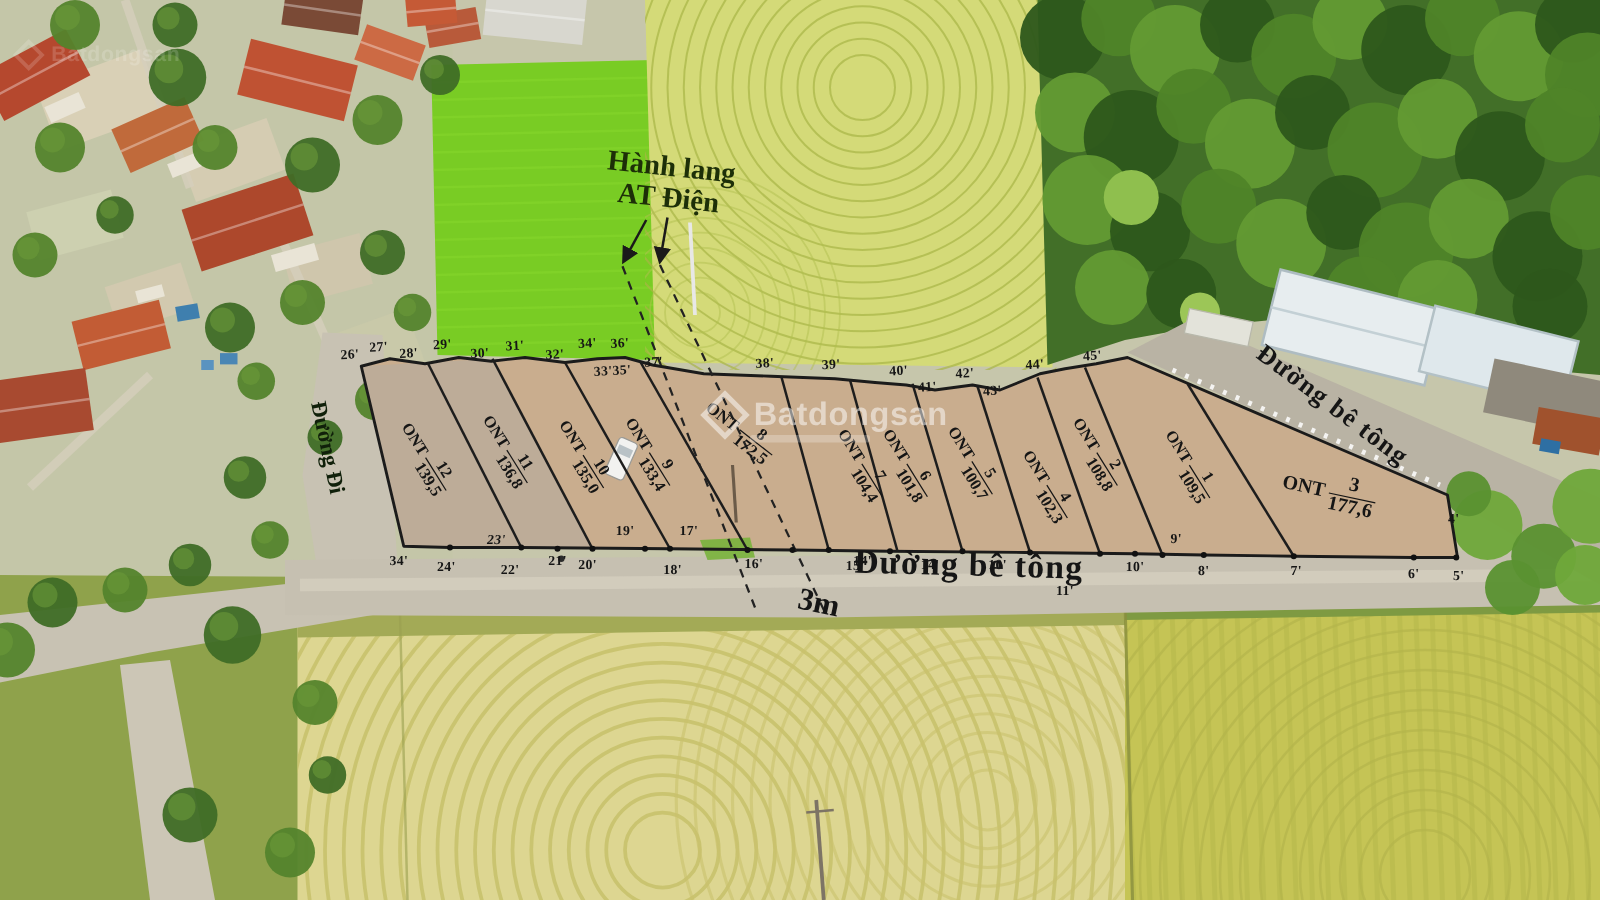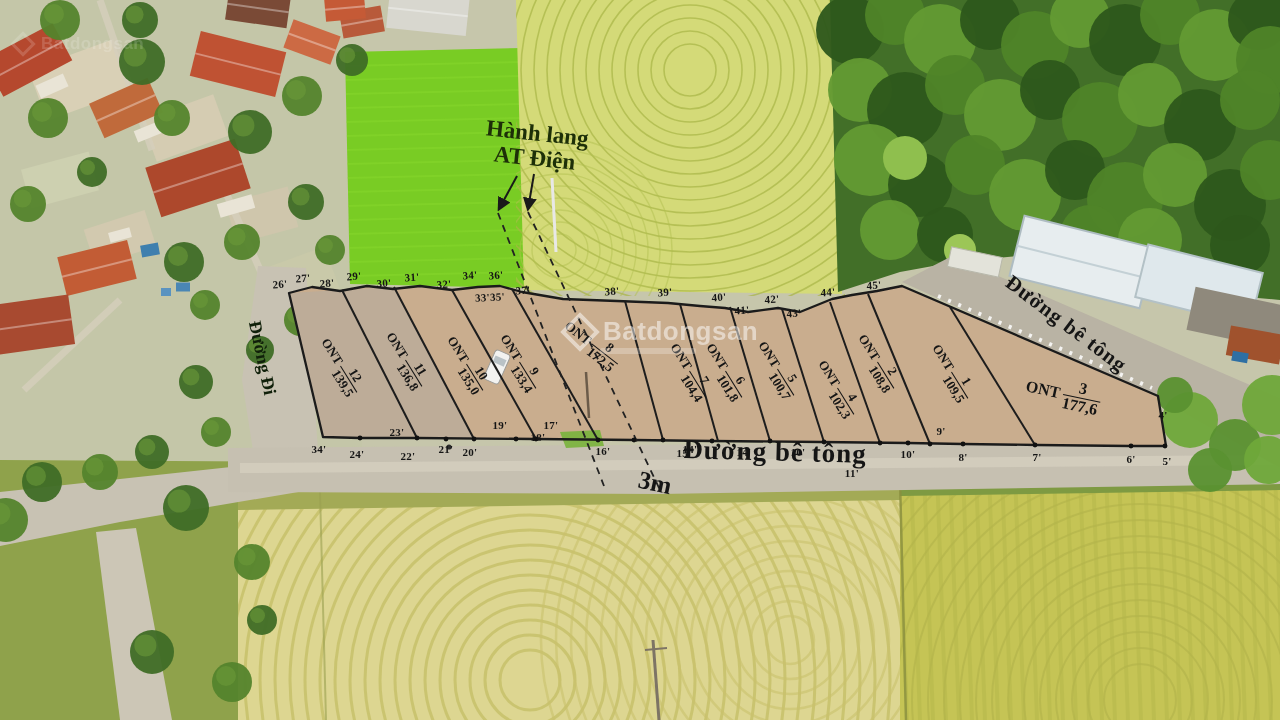--- a/index.html
+++ b/index.html
@@ -613,26 +613,26 @@
       <div class="lbl vx" style="left: 612px; top: 291px; --r: -3deg;">38'</div>
       <div class="lbl vx" style="left: 665px; top: 292px; --r: -3deg;">39'</div>
       <div class="lbl vx" style="left: 719px; top: 297px; --r: -3deg;">40'</div>
       <div class="lbl vx" style="left: 742px; top: 310px; --r: -3deg;">41'</div>
       <div class="lbl vx" style="left: 772px; top: 299px; --r: -3deg;">42'</div>
       <div class="lbl vx" style="left: 794px; top: 313px; --r: -3deg;">43'</div>
       <div class="lbl vx" style="left: 828px; top: 292px; --r: -3deg;">44'</div>
       <div class="lbl vx" style="left: 874px; top: 285px; --r: -3deg;">45'</div>
       <div class="lbl vx" style="left: 319px; top: 449px; --r: 0deg;">34'</div>
       <div class="lbl vx" style="left: 357px; top: 454px; --r: 0deg;">24'</div>
-      <div class="lbl vx" style="left: 397px; top: 432px; --r: 0deg;">23'</div>
+      <div class="lbl vx" style="left: 397px; top: 432px; font-style: italic; --r: 0deg;">23'</div>
       <div class="lbl vx" style="left: 408px; top: 456px; --r: 0deg;">22'</div>
       <div class="lbl vx" style="left: 446px; top: 449px; --r: 0deg;">21'</div>
       <div class="lbl vx" style="left: 470px; top: 452px; --r: 0deg;">20'</div>
       <div class="lbl vx" style="left: 500px; top: 425px; --r: 0deg;">19'</div>
-      <div class="lbl vx" style="left: 538px; top: 437px; text-align: right; --r: 0deg;">18'</div>
+      <div class="lbl vx" style="left: 538px; top: 456px; text-align: right; --r: 0deg;">18'</div>
       <div class="lbl vx" style="left: 551px; top: 425px; --r: 0deg;">17'</div>
       <div class="lbl vx" style="left: 603px; top: 451px; --r: 0deg;">16'</div>
       <div class="lbl vx" style="left: 636px; top: 453px; margin-left: 48px; --r: 0deg;">15'</div>
       <div class="lbl vx" style="left: 690px; top: 449px; --r: 0deg;">14'</div>
       <div class="lbl vx" style="left: 744px; top: 452px; --r: 0deg;">14'</div>
       <div class="lbl vx" style="left: 798px; top: 452px; --r: 0deg;">10'</div>
       <div class="lbl vx" style="left: 852px; top: 449px; margin-top: 24px; --r: 0deg;">11'</div>
       <div class="lbl vx" style="left: 908px; top: 454px; --r: 0deg;">10'</div>
       <div class="lbl vx" style="left: 941px; top: 431px; --r: 0deg;">9'</div>
       <div class="lbl vx" style="left: 963px; top: 457px; --r: 0deg;">8'</div>

